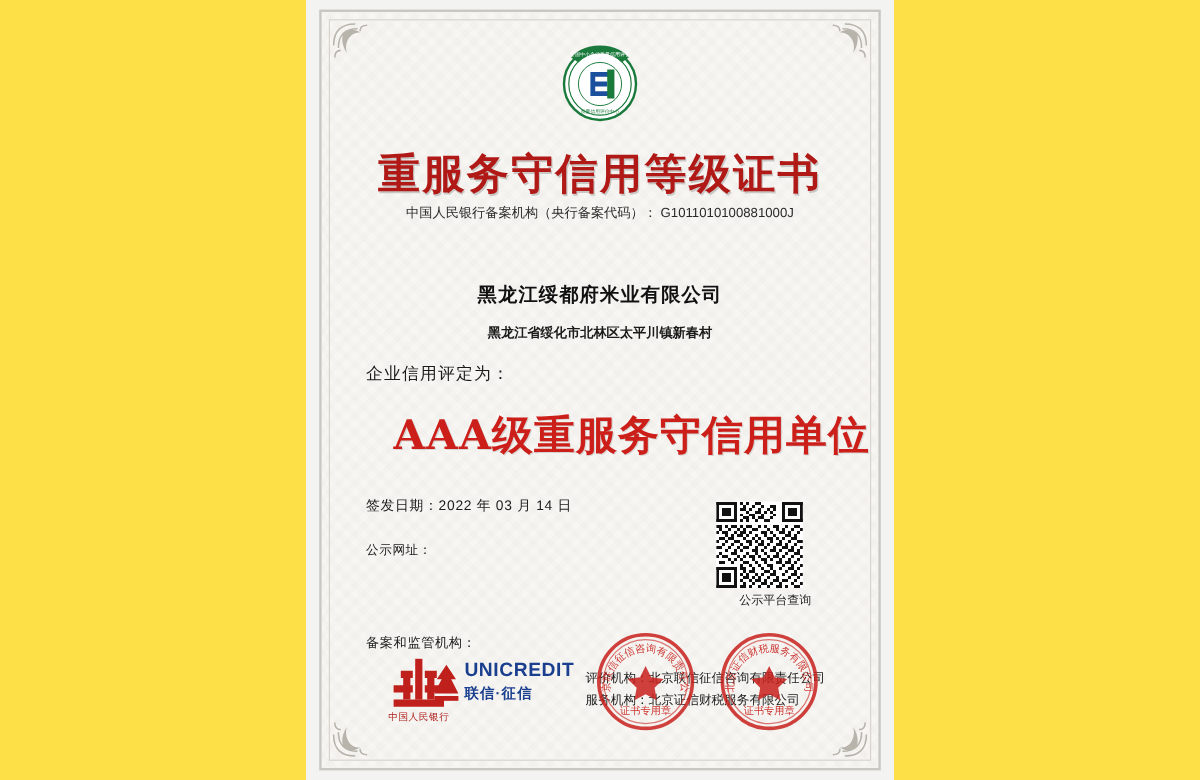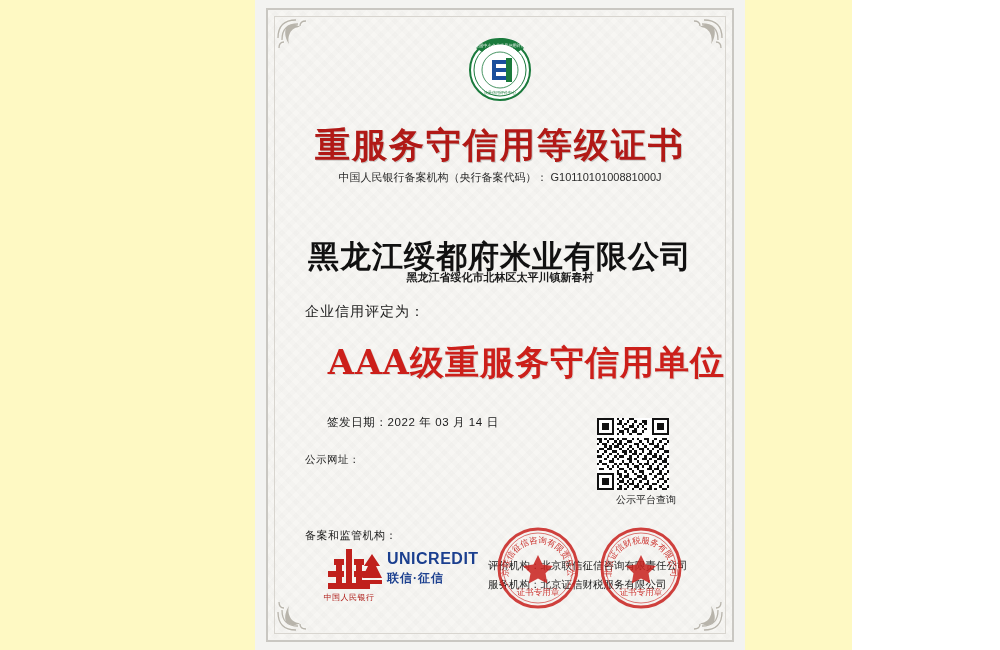--- a/index.html
+++ b/index.html
@@ -5,23 +5,23 @@
   html, body {
     margin: 0;
     padding: 0;
     width: 1000px;
     height: 650px;
     background: #ffffff;
     font-family: "Liberation Sans", sans-serif;
   }
   #cert-root {
     position: relative;
-    width: 852px;
+    width: 1000px;
     height: 650px;
-    background: #fef9c3;
+    background: #fde047;
     overflow: hidden;
   }
   
   .cert-page {
     position: absolute;
     left: 255px;
     top: 0px;
     width: 490px;
     height: 650px;
     background: #f3f3f1;
@@ -109,21 +109,21 @@
   .cert-no-value { font-weight: bold; margin-left: 10px; letter-spacing: 0.4px; }
 
   .company-name {
     position: absolute;
     left: 275px;
     top: 236px;
     width: 450px;
     text-align: center;
     font-family: "DejaVu Serif", "Liberation Serif", serif;
     font-weight: bold;
-    font-size: 31px;
+    font-size: 16px;
     color: #111;
     letter-spacing: 1px;
   }
   .company-addr {
     position: absolute;
     left: 275px;
     top: 270px;
     width: 450px;
     text-align: center;
     font-size: 11px;
@@ -152,21 +152,20 @@
     text-shadow: 1px 1px 0 rgba(0,0,0,0.12);
   }
 
   .dates {
     position: absolute;
     left: 305px;
     top: 412px;
     font-size: 11.5px;
     color: #1b1b1b;
     line-height: 20px;
-    margin-left: 22px;
   }
   .dates div { letter-spacing: 0.6px; }
 
   .publish-block {
     position: absolute;
     left: 305px;
     top: 452px;
     font-size: 10.5px;
     color: #1b1b1b;
     line-height: 15px;

